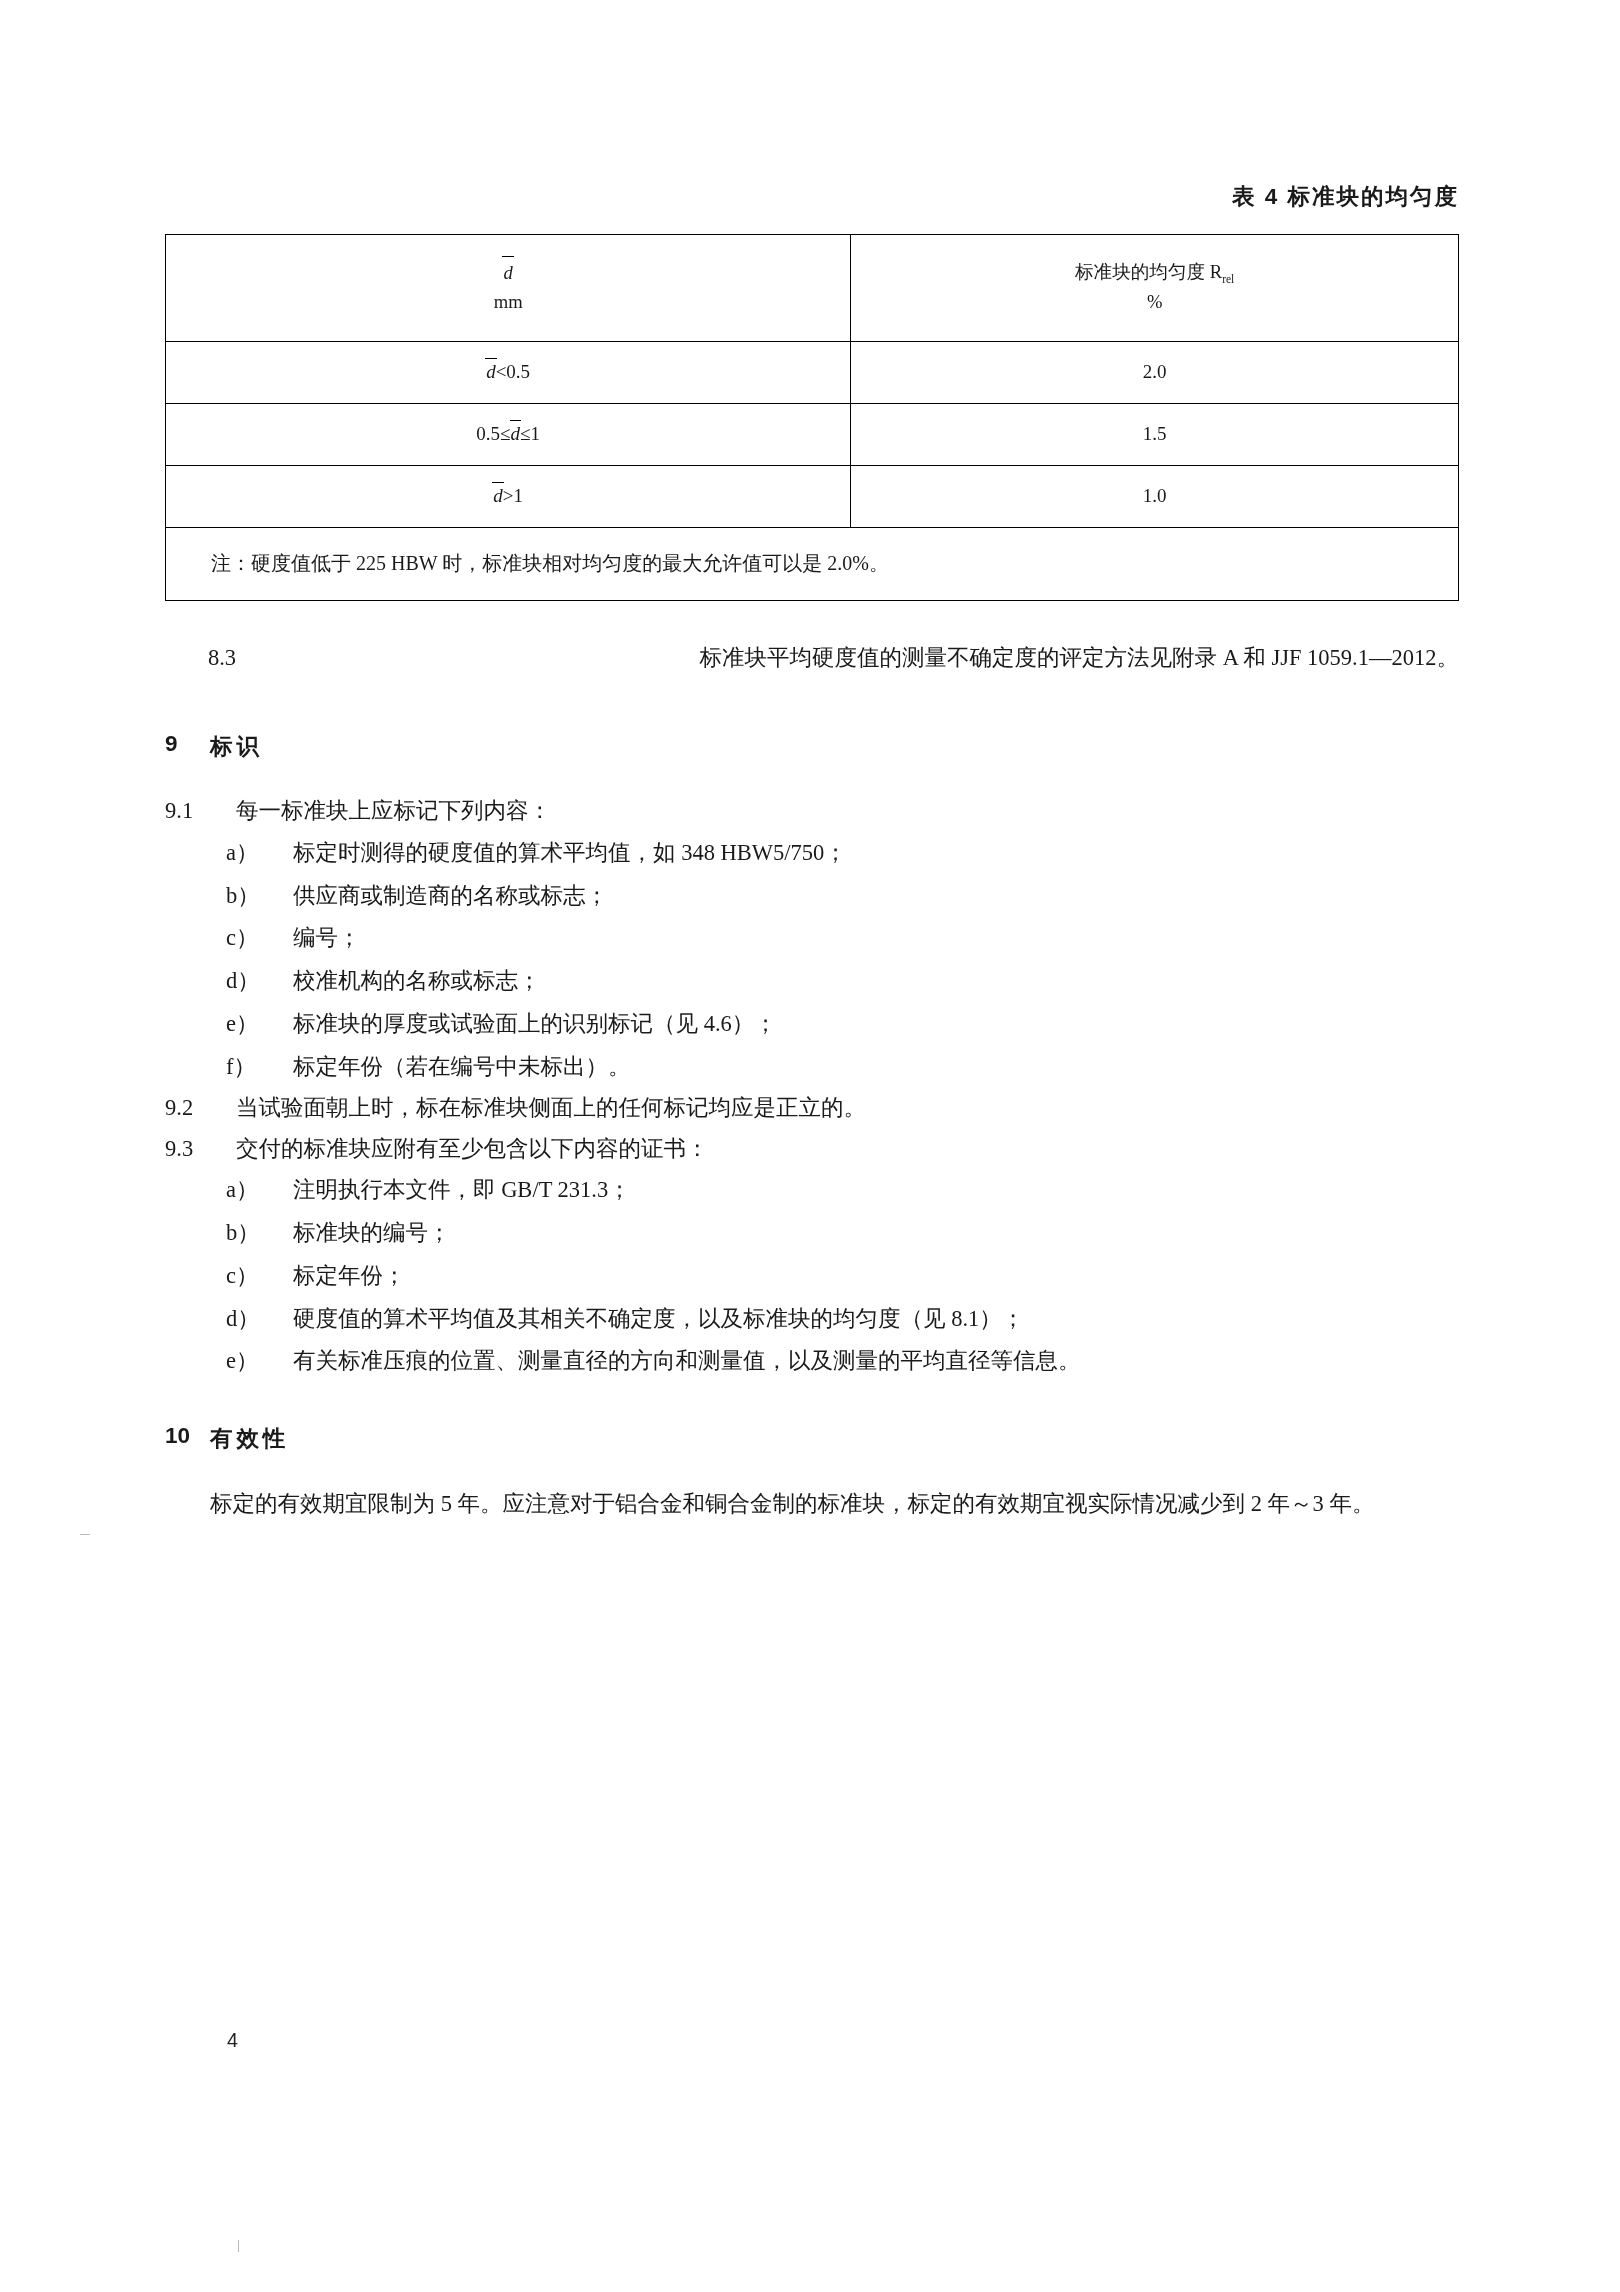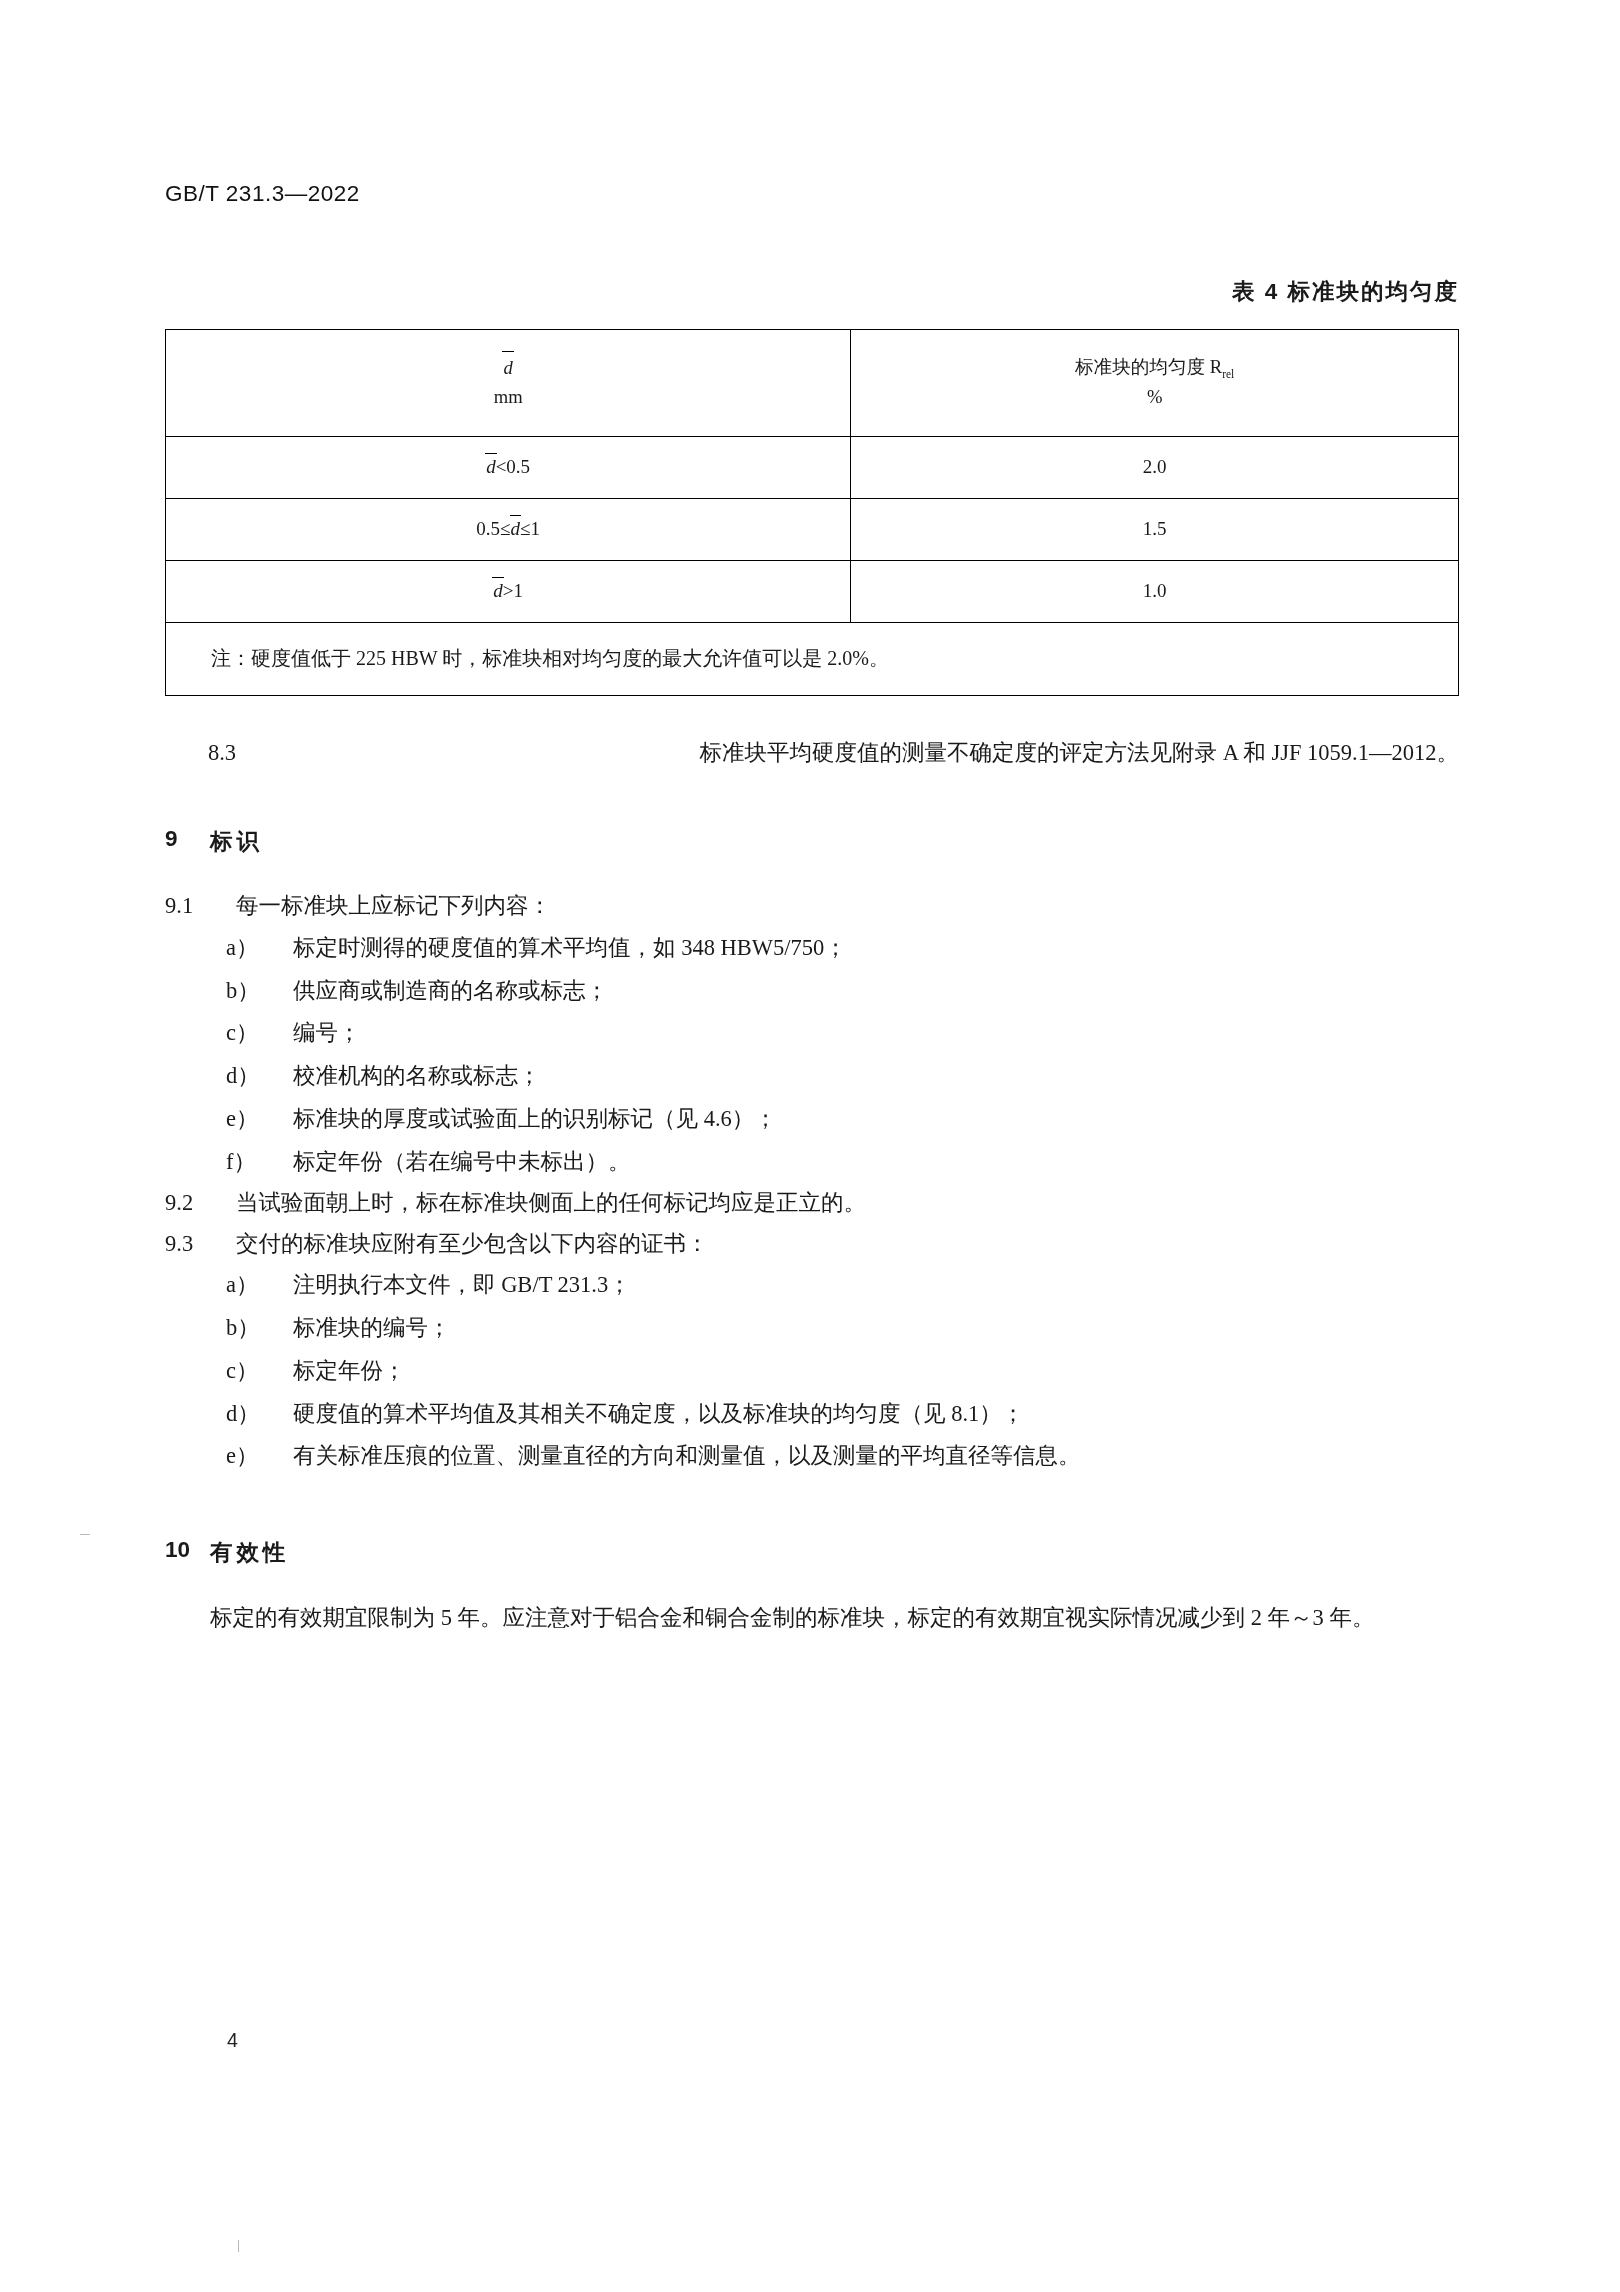--- a/index.html
+++ b/index.html
@@ -166,21 +166,20 @@
 </head>
 <body>
 
 <div class="page">
 
   <div class="tick" style="left:80px; top:1534px; width:9.8px; height:1px;"></div>
   <div class="tick" style="left:238px; top:2240px; width:1px; height:11.8px;"></div>
 
   <div class="content">
 
-    <div class="header">GB/T 231.3—2022</div>
 
     <div class="table-caption">表 4   标准块的均匀度</div>
 
     <table class="std">
       <colgroup>
         <col style="width:53%">
         <col style="width:47%">
       </colgroup>
       <tbody>
         <tr>
@@ -285,21 +284,21 @@
       <li>
         <span class="lbl">d）</span>
         <span class="txt">硬度值的算术平均值及其相关不确定度，以及标准块的均匀度（见 8.1）；</span>
       </li>
       <li>
         <span class="lbl">e）</span>
         <span class="txt">有关标准压痕的位置、测量直径的方向和测量值，以及测量的平均直径等信息。</span>
       </li>
     </ul>
 
-    <div class="sec-heading" style="margin-top:59px;">
+    <div class="sec-heading" style="margin-top:40px;">
       <span class="num">10</span>
       <span class="ttl">有效性</span>
     </div>
 
     <div class="indent-para">标定的有效期宜限制为 5 年。应注意对于铝合金和铜合金制的标准块，标定的有效期宜视实际情况减少到 2 年～3 年。</div>
 
   </div>
 
   <div class="footer-num">4</div>
 

